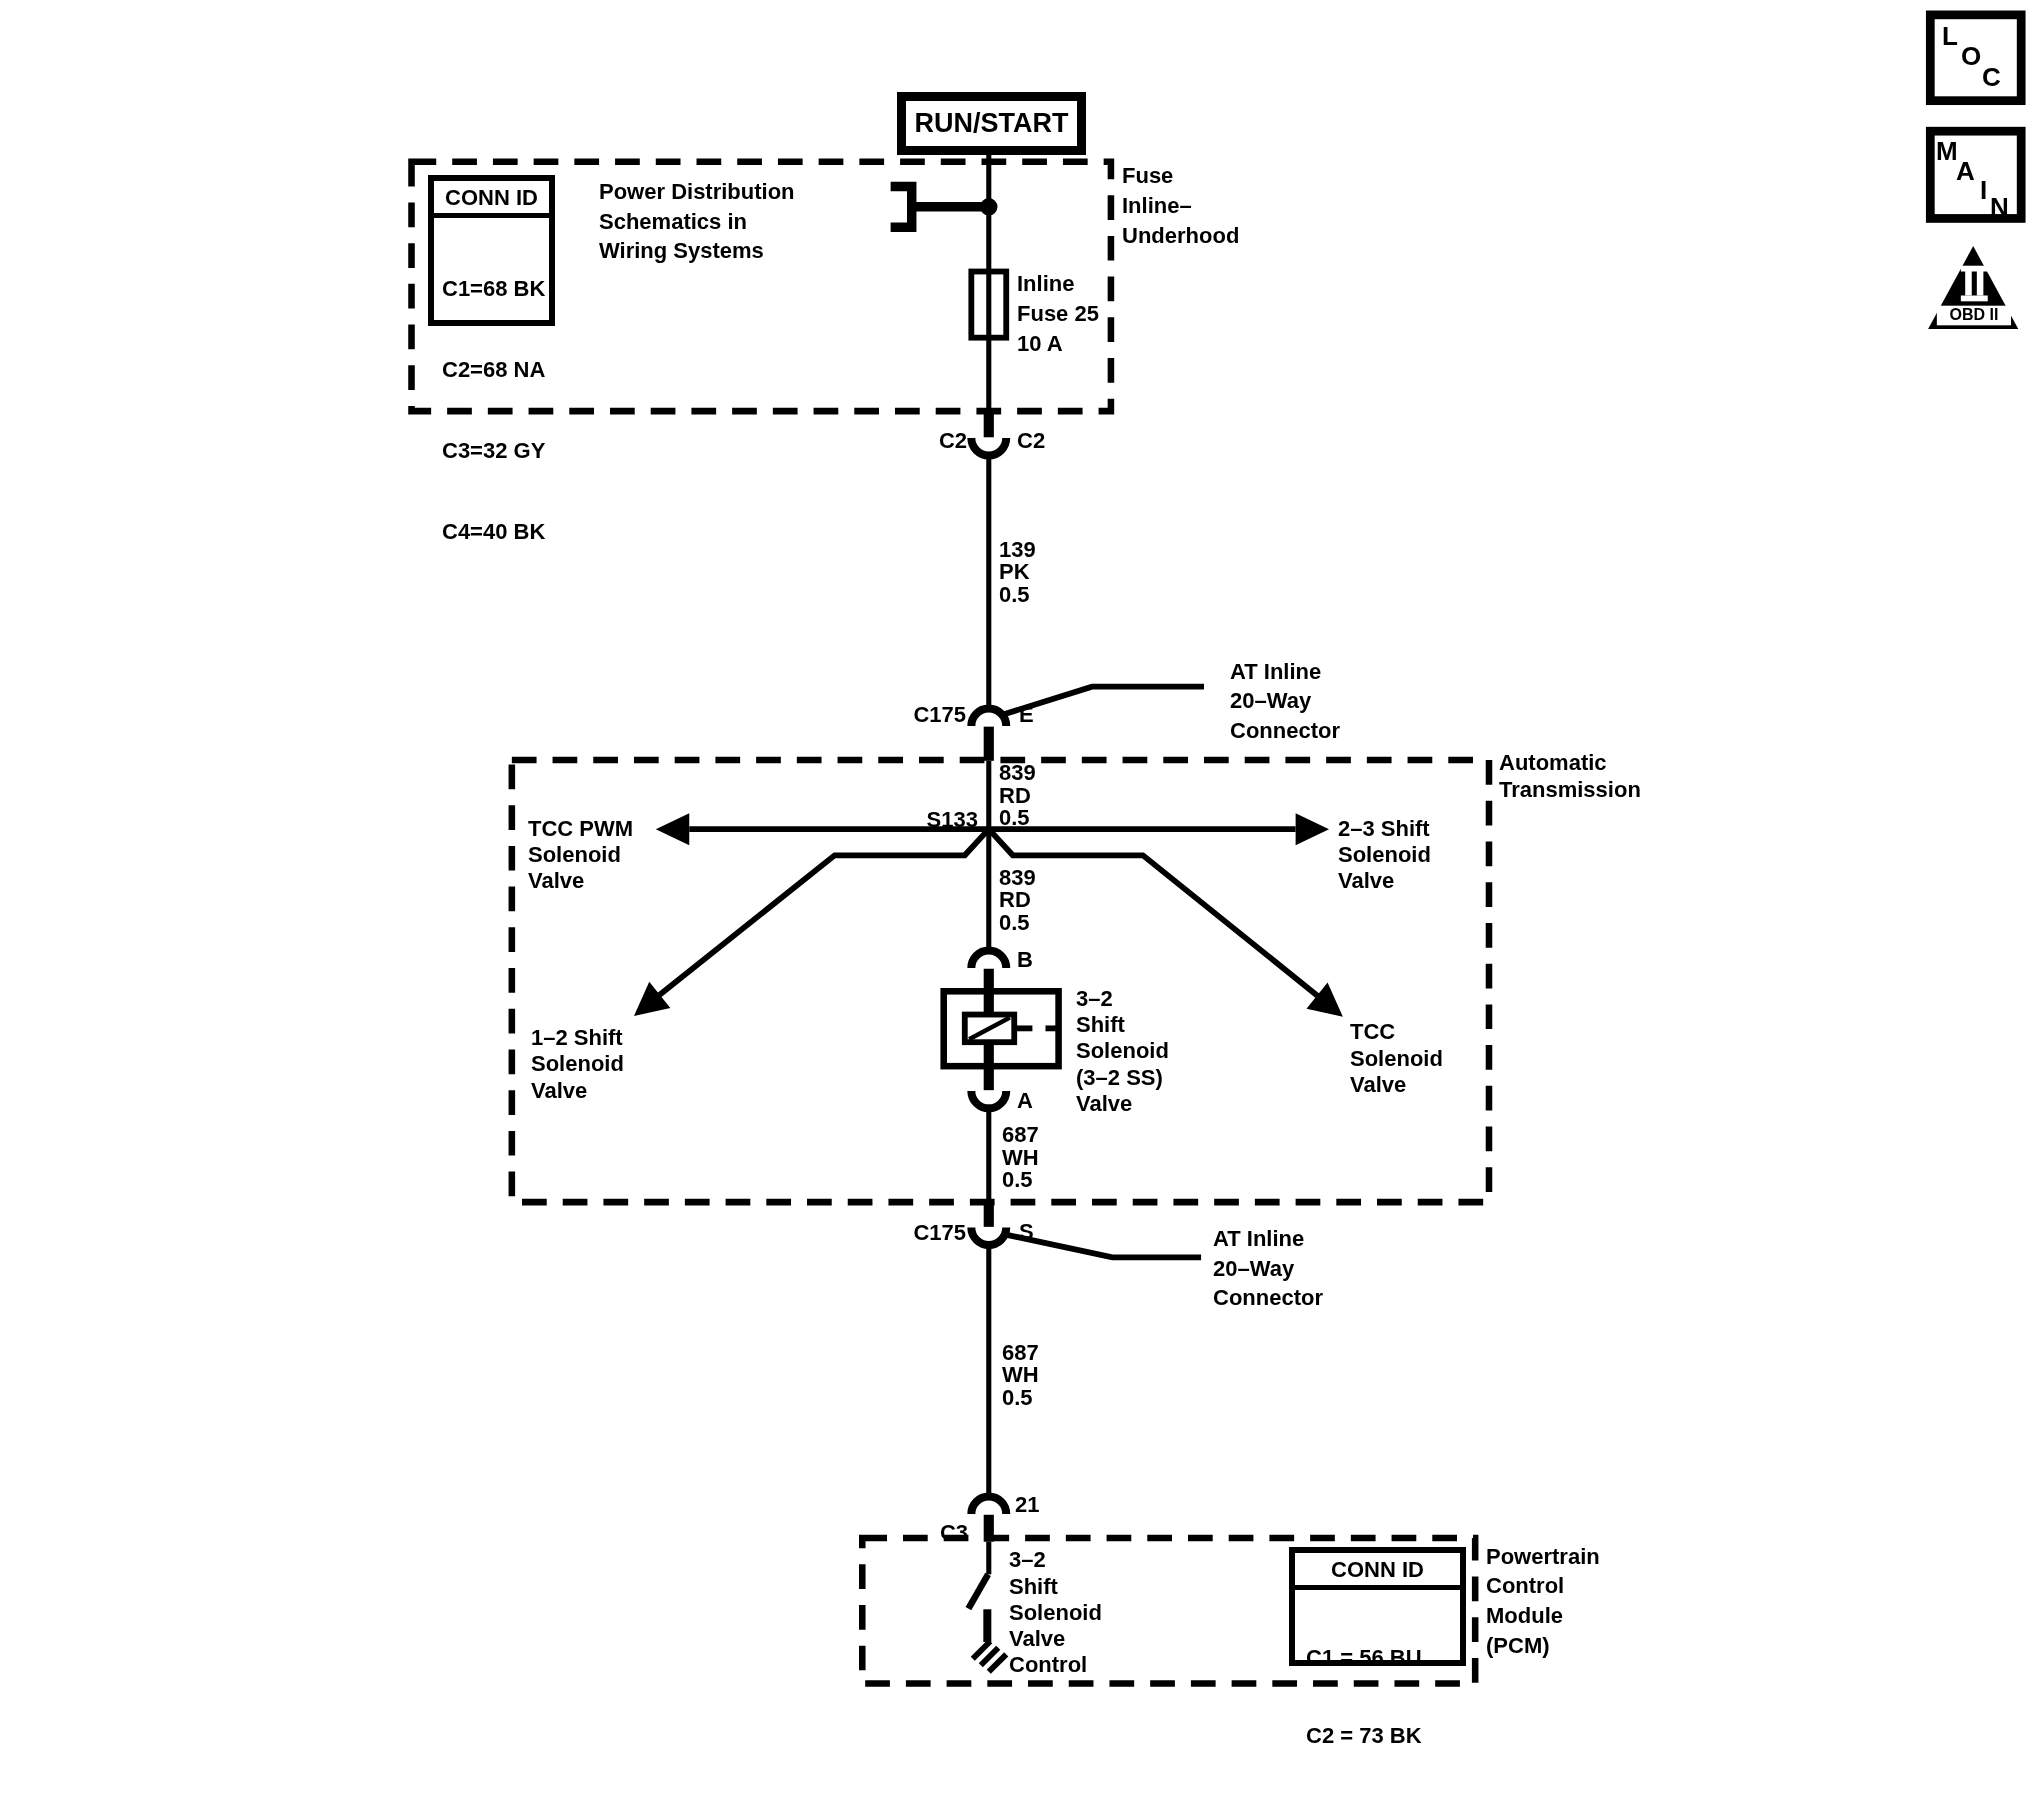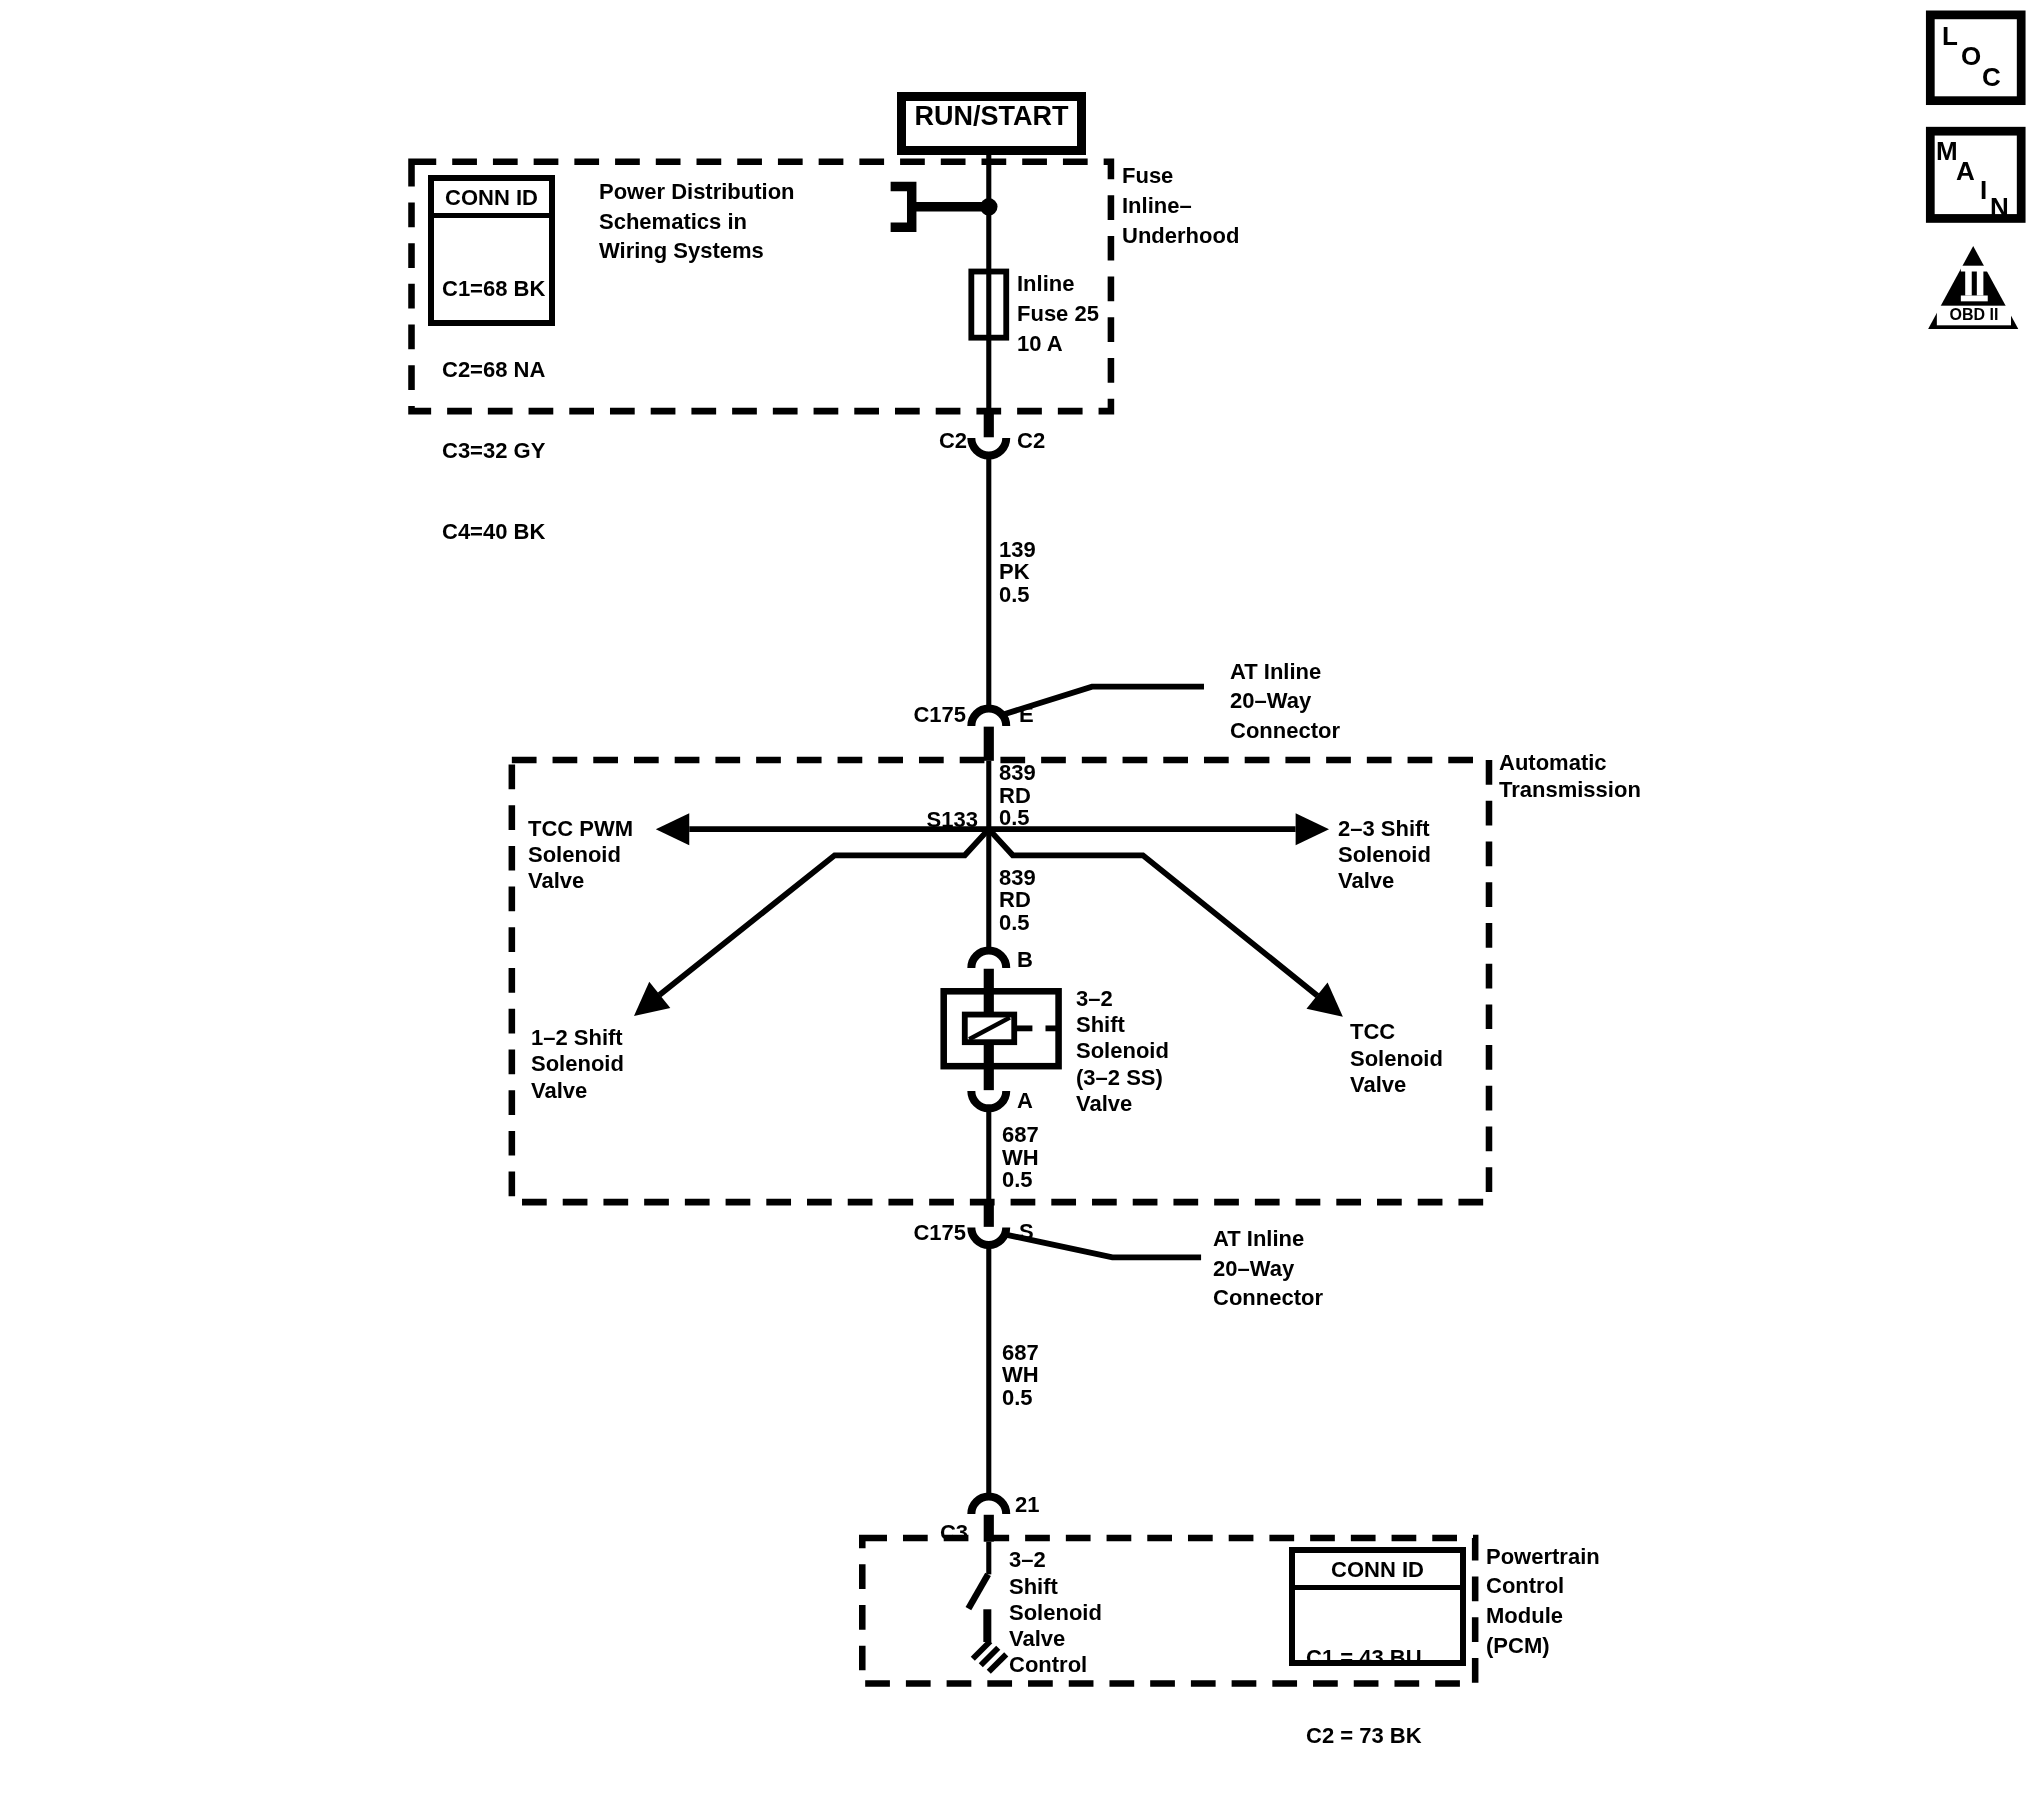--- a/index.html
+++ b/index.html
@@ -7,21 +7,21 @@
           font-family:"Liberation Sans",sans-serif;color:#000;overflow:hidden;}
   #art{position:absolute;left:0;top:0;}
   .lbl{position:absolute;font-weight:700;font-size:22px;line-height:26px;white-space:pre;}
   .l31{line-height:22.5px;}
   .l41{line-height:30px;}
   .rt{text-align:right;}
   .big{font-size:27px;}
   .ltr{position:absolute;font-weight:700;font-size:26px;line-height:26px;}
   #runstart{position:absolute;left:897px;top:92px;width:189px;height:63px;
             border:9.5px solid #000;box-sizing:border-box;background:#fff;
-            display:flex;align-items:flex-start;justify-content:center;}
+            display:flex;align-items:center;justify-content:center;}
   .connid{position:absolute;border:6.5px solid #000;box-sizing:border-box;background:#fff;}
   #connid1{left:428px;top:175px;width:127px;height:151px;}
   #connid2{left:1289px;top:1547px;width:177px;height:119px;}
   .cid-head{border-bottom:5.8px solid #000;text-align:center;font-weight:700;font-size:22px;
             padding:3.6px 0 2.9px 0;}
   .cid-rows{padding:2.9px 0 0 8px;font-weight:700;font-size:22px;line-height:27px;white-space:pre;}
   #connid2 .cid-rows{line-height:26px;padding-left:11px;}
   .obdlbl{position:absolute;font-weight:700;font-size:16px;line-height:19.6px;text-align:center;}
 </style>
 </head>
@@ -228,21 +228,21 @@
 
   <div class="lbl" style="left:1009px;top:1547px">3–2</div>
   <div class="lbl" style="left:1009px;top:1574px">Shift</div>
   <div class="lbl" style="left:1009px;top:1600px">Solenoid</div>
   <div class="lbl" style="left:1009px;top:1626px">Valve</div>
   <div class="lbl" style="left:1009px;top:1652px">Control</div>
 
   <div id="connid2" class="connid">
     <div class="cid-head">CONN ID</div>
     <div class="cid-rows">
-      <div>C1 = 43 BU</div>
+      <div>C1 = 56 BU</div>
       <div>C2 = 73 BK</div>
       
     </div>
   </div>
 
   <div class="lbl l41" style="left:1486px;top:1542px">Powertrain</div>
   <div class="lbl l41" style="left:1486px;top:1571px">Control</div>
   <div class="lbl l41" style="left:1486px;top:1601px">Module</div>
   <div class="lbl l41" style="left:1486px;top:1631px">(PCM)</div>
 

